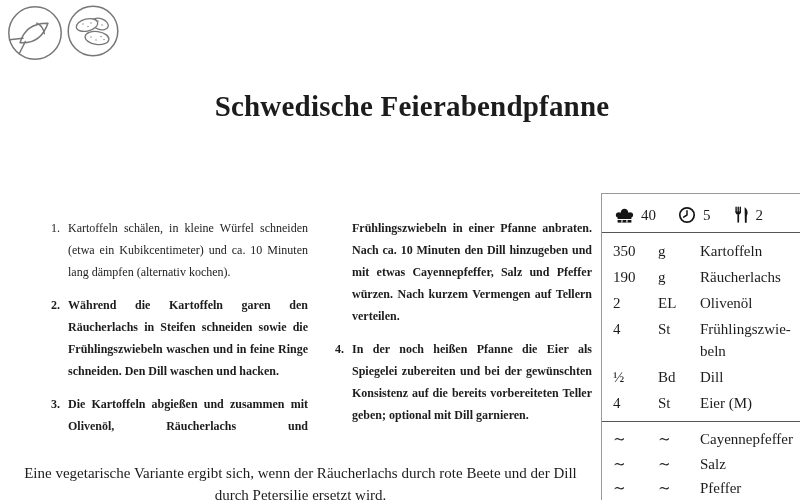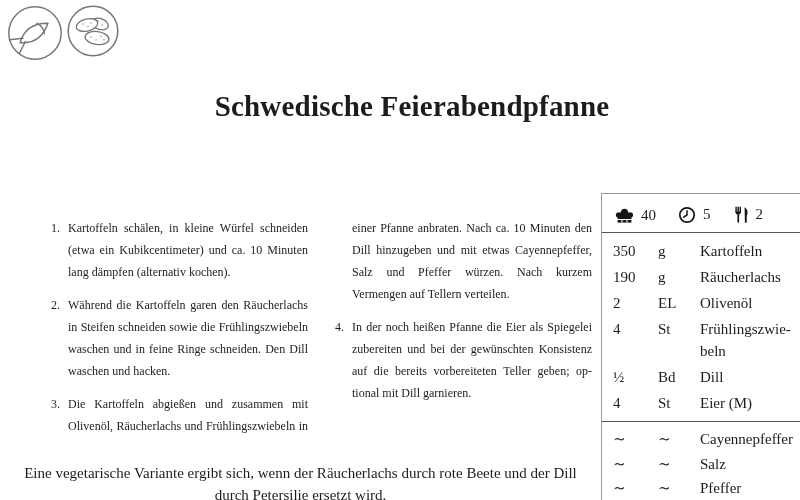--- a/index.html
+++ b/index.html
@@ -22,39 +22,39 @@
   
   .instructions {
     position: absolute; left: 40px; top: 217px; width: 552px; height: 268px;
     margin: 0; padding: 0; list-style: none;
     column-count: 2; column-gap: 16px;
     font-size: 12px; line-height: 22px; text-align: justify;
     counter-reset: step;
     hyphens: auto; -webkit-hyphens: auto;
   }
   .instructions li { position: relative; padding-left: 28px; counter-increment: step; }
-  .instructions li + li { margin-top: 11px; }
+  .instructions li + li { margin-top: 11px; font-weight: bold; }
   .instructions li::before {
     content: counter(step) "."; position: absolute; left: 0; top: 0;
     width: 20px; text-align: right;
   }
 
   
   .note {
     position: absolute; left: 8px; top: 462px; width: 585px; margin: 0;
     text-align: center; font-size: 15px; line-height: 22px;
   }
 
   
   .sidebar {
     position: absolute; left: 601px; top: 193px; width: 256px; height: 345px;
     border: 1px solid #999; background: #fff; box-sizing: border-box;
   }
   .meta { display: flex; align-items: center; gap: 22px; padding: 12px 0 8px 13px; font-size: 15px; }
-  .meta-item { display: flex; gap: 7px; }
+  .meta-item { display: flex; align-items: center; gap: 7px; }
   .rule { border-top: 1px solid #555; }
   .ing-table { padding: 5px 0 5px 0; }
   .ing-row { display: grid; grid-template-columns: 45px 42px 104px; padding: 2px 0 2px 11px; font-size: 15px; line-height: 22px; }
   .ing-row .name { hyphens: manual; }
   .seasonings .ing-row { padding: 2px 0 1.5px 11px; line-height: 21px; }
   svg { display: block; }
 </style>
 </head>
 <body>
 

